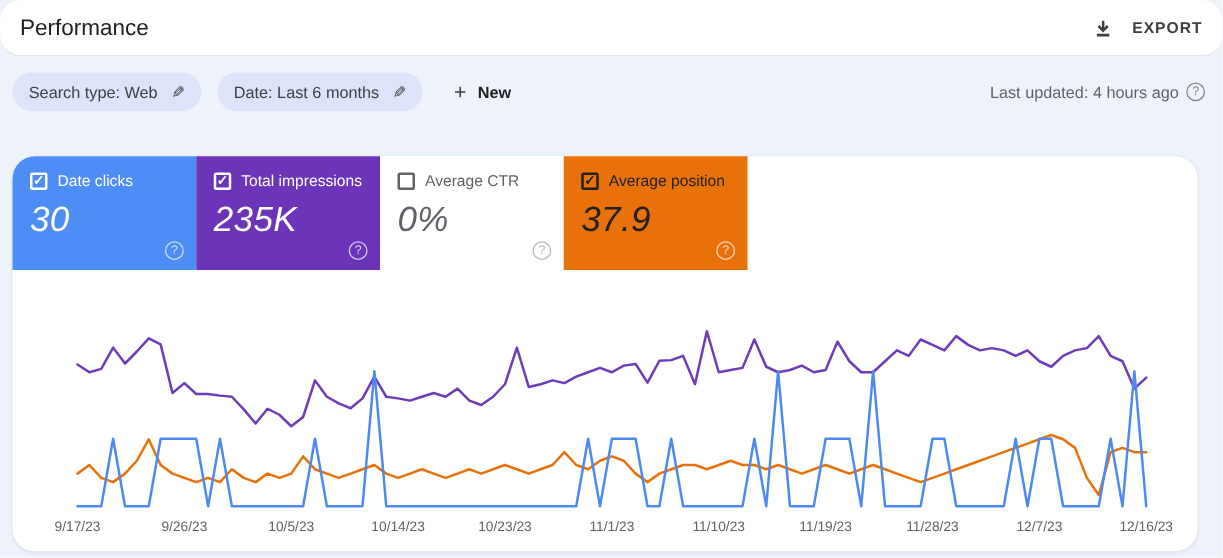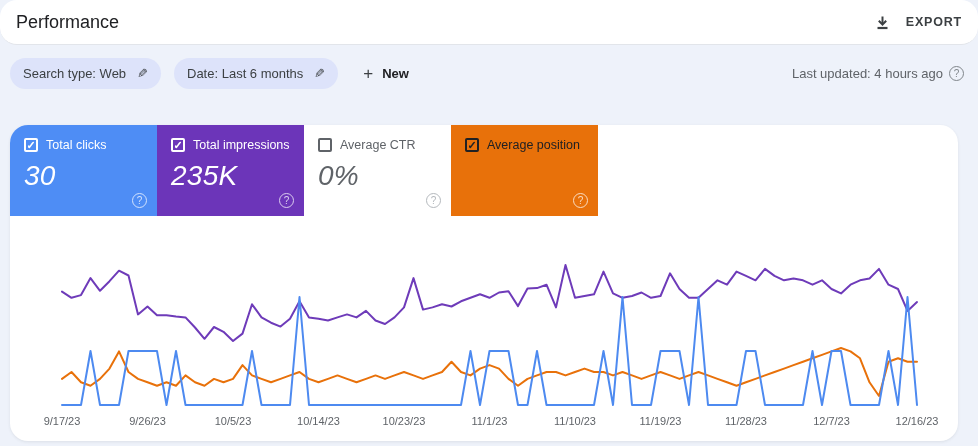--- a/index.html
+++ b/index.html
@@ -107,21 +107,21 @@
     <span class="q-circle">?</span>
   </div>
 </div>
 
 <div class="main-card">
   <div class="cards-row">
 
     <div class="metric-card" style="background: rgb(78, 141, 245); color: rgb(255, 255, 255);">
       <div class="cbx-row">
         <span class="cbx">✓</span>
-        <span>Total clicks</span>
+        <span>Date clicks</span>
       </div>
       <div class="metric-value">30</div>
       <span class="help" style="color: rgb(255, 255, 255); border-color: rgb(255, 255, 255);">?</span>
     </div>
 
     <div class="metric-card" style="background: rgb(108, 53, 185); color: rgb(255, 255, 255);">
       <div class="cbx-row">
         <span class="cbx">✓</span>
         <span>Total impressions</span>
       </div>
@@ -136,20 +136,21 @@
       </div>
       <div class="metric-value">0%</div>
       <span class="help" style="color: rgb(154, 160, 166); border-color: rgb(154, 160, 166);">?</span>
     </div>
 
     <div class="metric-card" style="background: rgb(232, 113, 10); color: rgb(32, 33, 36);">
       <div class="cbx-row">
         <span class="cbx">✓</span>
         <span>Average position</span>
       </div>
+      <div class="metric-value">37.9</div>
       <span class="help" style="color: rgb(255, 255, 255); border-color: rgb(255, 255, 255);">?</span>
     </div>
 
   </div>
 
   <svg id="chart-svg" class="chart-svg" width="948" height="188" viewBox="0 0 948 188">
       <polyline points="52.0,38.6 61.5,44.8 71.0,42.1 80.5,25.1 90.0,37.8 99.5,28.2 109.0,17.7 118.5,22.5 128.0,61.4 137.5,53.5 147.0,62.2 156.5,62.2 166.0,63.5 175.5,64.4 185.0,74.5 194.5,85.8 204.0,74.0 213.5,78.8 223.0,88.0 232.5,80.6 242.0,51.3 251.5,64.4 261.0,69.7 270.5,73.6 280.0,65.7 289.5,48.3 299.0,64.4 308.5,65.7 318.0,67.5 327.5,64.4 337.0,61.4 346.5,64.4 356.0,57.9 365.5,67.5 375.0,71.0 384.5,64.4 394.0,54.4 403.5,25.1 413.0,56.6 422.5,54.4 432.0,51.3 441.5,53.5 451.0,48.3 460.5,44.8 470.0,41.3 479.5,44.8 489.0,39.5 498.5,38.2 508.0,53.1 517.5,35.6 527.0,35.1 536.5,31.7 546.0,54.4 555.5,12.0 565.0,44.8 574.5,43.0 584.0,41.3 593.5,18.6 603.0,40.4 612.5,44.8 622.0,43.0 631.5,39.5 641.0,44.8 650.5,43.0 660.0,20.3 669.5,36.0 679.0,44.8 688.5,44.8 698.0,36.0 707.5,27.3 717.0,31.7 726.5,18.6 736.0,22.9 745.5,27.3 755.0,15.9 764.5,22.9 774.0,27.3 783.5,25.5 793.0,27.3 802.5,31.7 812.0,27.3 821.5,36.0 831.0,40.4 840.5,31.7 850.0,27.3 859.5,25.5 869.0,15.9 878.5,31.7 888.0,36.0 897.5,57.9 907.0,49.1" fill="none" stroke="#6e3bb9" stroke-width="2" stroke-linejoin="round" stroke-linecap="round"></polyline>
       <polyline points="52.0,125.9 61.5,119.0 71.0,129.3 80.5,132.7 90.0,125.9 99.5,115.6 109.0,98.4 118.5,119.0 128.0,125.9 137.5,129.3 147.0,132.7 156.5,129.3 166.0,132.7 175.5,122.4 185.0,129.3 194.5,132.7 204.0,125.9 213.5,129.3 223.0,125.9 232.5,112.1 242.0,122.4 251.5,125.9 261.0,129.3 270.5,125.9 280.0,122.4 289.5,119.0 299.0,125.9 308.5,129.3 318.0,125.9 327.5,122.4 337.0,125.9 346.5,129.3 356.0,125.9 365.5,122.4 375.0,125.9 384.5,122.4 394.0,119.0 403.5,122.4 413.0,125.9 422.5,122.4 432.0,119.0 441.5,108.7 451.0,119.0 460.5,122.4 470.0,115.6 479.5,112.1 489.0,115.6 498.5,125.9 508.0,132.7 517.5,125.9 527.0,122.4 536.5,119.0 546.0,119.0 555.5,122.4 565.0,119.0 574.5,115.6 584.0,119.0 593.5,119.0 603.0,122.4 612.5,119.0 622.0,122.4 631.5,125.9 641.0,122.4 650.5,119.0 660.0,122.4 669.5,125.9 679.0,122.4 688.5,119.0 698.0,122.4 707.5,125.9 717.0,129.3 726.5,132.7 736.0,129.3 745.5,125.9 755.0,122.4 764.5,119.0 774.0,115.6 783.5,112.1 793.0,108.7 802.5,105.3 812.0,101.9 821.5,98.4 831.0,95.0 840.5,98.4 850.0,105.3 859.5,129.3 869.0,143.0 878.5,108.7 888.0,105.3 897.5,108.7 907.0,108.7" fill="none" stroke="#e8710a" stroke-width="2" stroke-linejoin="round" stroke-linecap="round"></polyline>
       <polyline points="52.0,152.0 61.5,152.0 71.0,152.0 80.5,98.0 90.0,152.0 99.5,152.0 109.0,152.0 118.5,98.0 128.0,98.0 137.5,98.0 147.0,98.0 156.5,152.0 166.0,98.0 175.5,152.0 185.0,152.0 194.5,152.0 204.0,152.0 213.5,152.0 223.0,152.0 232.5,152.0 242.0,98.0 251.5,152.0 261.0,152.0 270.5,152.0 280.0,152.0 289.5,44.0 299.0,152.0 308.5,152.0 318.0,152.0 327.5,152.0 337.0,152.0 346.5,152.0 356.0,152.0 365.5,152.0 375.0,152.0 384.5,152.0 394.0,152.0 403.5,152.0 413.0,152.0 422.5,152.0 432.0,152.0 441.5,152.0 451.0,152.0 460.5,98.0 470.0,152.0 479.5,98.0 489.0,98.0 498.5,98.0 508.0,152.0 517.5,152.0 527.0,98.0 536.5,152.0 546.0,152.0 555.5,152.0 565.0,152.0 574.5,152.0 584.0,152.0 593.5,98.0 603.0,152.0 612.5,44.0 622.0,152.0 631.5,152.0 641.0,152.0 650.5,98.0 660.0,98.0 669.5,98.0 679.0,152.0 688.5,44.0 698.0,152.0 707.5,152.0 717.0,152.0 726.5,152.0 736.0,98.0 745.5,98.0 755.0,152.0 764.5,152.0 774.0,152.0 783.5,152.0 793.0,152.0 802.5,98.0 812.0,152.0 821.5,98.0 831.0,98.0 840.5,152.0 850.0,152.0 859.5,152.0 869.0,152.0 878.5,98.0 888.0,152.0 897.5,44.0 907.0,152.0" fill="none" stroke="#4d8af0" stroke-width="2" stroke-linejoin="round" stroke-linecap="round"></polyline>
       <text x="52" y="172" text-anchor="middle" class="tick">9/17/23</text>

